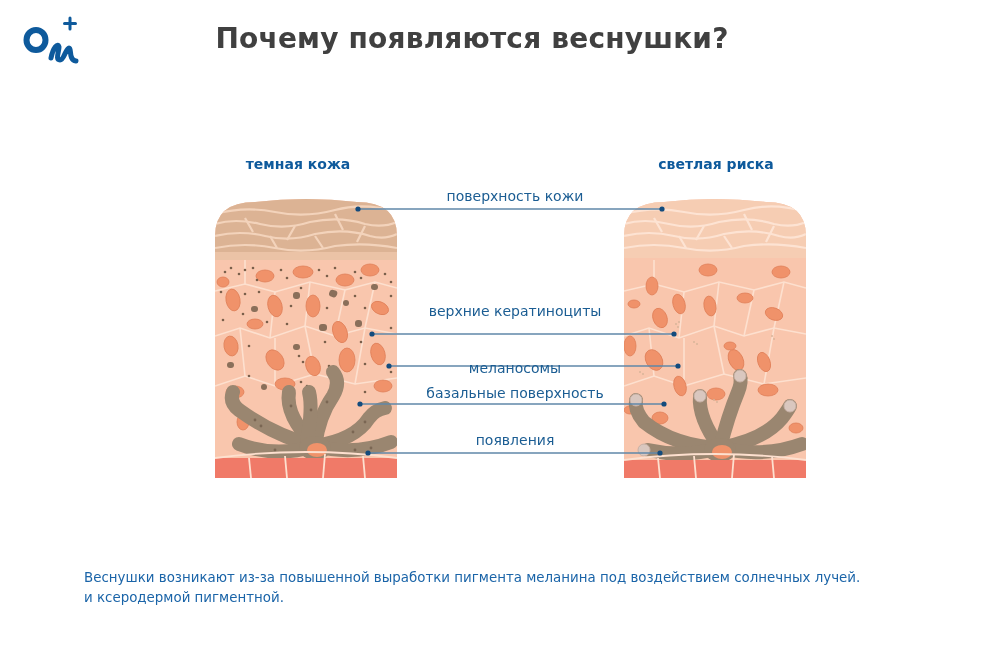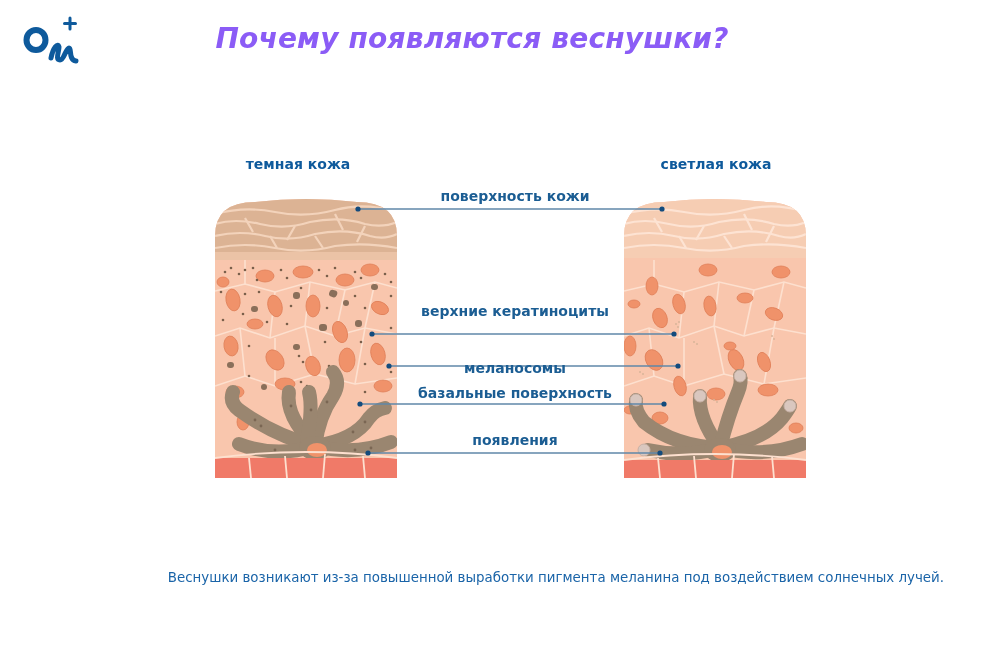--- a/index.html
+++ b/index.html
@@ -5,60 +5,60 @@
     html, body { margin: 0; padding: 0; }
     body {
       width: 990px; height: 660px; background: #ffffff;
       position: relative; overflow: hidden;
       font-family: "DejaVu Sans", sans-serif;
     }
     .logo { position: absolute; left: 22px; top: 14px; width: 60px; height: 54px; }
     .title {
       position: absolute; left: 0; width: 944px; top: 22px;
       text-align: center; font-size: 28px; font-weight: bold;
-      color: #8b5cf6; letter-spacing: 0.2px; font-style: italic;
+      color: #404040; letter-spacing: 0.2px;
     }
     .col-label {
       position: absolute; top: 156px; font-size: 14px; font-weight: bold;
       color: #0e5a9c; text-align: center; width: 200px;
     }
     .col-left { left: 198px; text-align: center; }
     .col-right { left: 616px; }
     .skin { position: absolute; top: 196px; width: 182px; height: 282px; }
     .skin-left { left: 215px; }
     .skin-right { left: 624px; }
     .connector-svg { position: absolute; left: 0; top: 0; width: 990px; height: 660px; pointer-events: none; }
     .layer-label {
       position: absolute; left: 395px; width: 240px; text-align: center;
-      font-size: 14px; color: #1b5d93; font-weight: bold;
+      font-size: 14px; color: #1b5d93;
     }
     .caption {
       position: absolute; left: 84px; top: 568px; width: 860px;
-      font-size: 13.4px; line-height: 19.5px; color: #1a64a8; text-align: right;
+      font-size: 13.4px; line-height: 19.5px; color: #1a64a8;
     }
     .caption div { white-space: nowrap; }
   </style>
 </head>
 <body>
 
 <svg class="logo" viewBox="0 0 60 54">
   <g fill="none" stroke="#0e5a9c" stroke-linecap="round">
     <ellipse cx="14" cy="26" rx="9.5" ry="10" stroke-width="6"></ellipse>
     <path d="M29 44 C31 34, 36 28, 37 33 C37 38, 33 46, 38 46 C42 46, 44 34, 47 34 C50 34, 46 46, 54 47" stroke-width="5"></path>
   </g>
   <g stroke="#0e5a9c" stroke-width="3" stroke-linecap="round">
     <line x1="48" y1="4" x2="48" y2="15"></line>
     <line x1="42.5" y1="9.5" x2="53.5" y2="9.5"></line>
   </g>
 </svg>
 
 <div class="title">Почему появляются веснушки?</div>
 
 <div class="col-label col-left">темная кожа</div>
-<div class="col-label col-right">светлая кожа</div>
+<div class="col-label col-right">светлая риска</div>
 
 <svg class="skin skin-left" viewBox="0 0 182 282">
   <defs>
     <clipPath id="clipL">
         <path d="M0 282 L0 40 Q0 6 40 6 Q91 0 142 6 Q182 6 182 40 L182 282 Z"></path>
       </clipPath>
   </defs>
   <g clip-path="url(#clipL)">
     <rect x="0" y="0" width="182" height="282" fill="#f9c6ad"></rect>
 
@@ -307,13 +307,14 @@
 </svg>
 
 <div class="layer-label" style="top:188px">поверхность кожи</div>
 <div class="layer-label" style="top:303px">верхние кератиноциты</div>
 <div class="layer-label" style="top:360px">меланосомы</div>
 <div class="layer-label" style="top:385px">базальные поверхность</div>
 <div class="layer-label" style="top:432px">появления</div>
 
 <div class="caption">
   <div>Веснушки возникают из-за повышенной выработки пигмента меланина под воздействием солнечных лучей.</div>
+  <div>и ксеродермой пигментной.</div>
 </div>
 
 </body></html>

